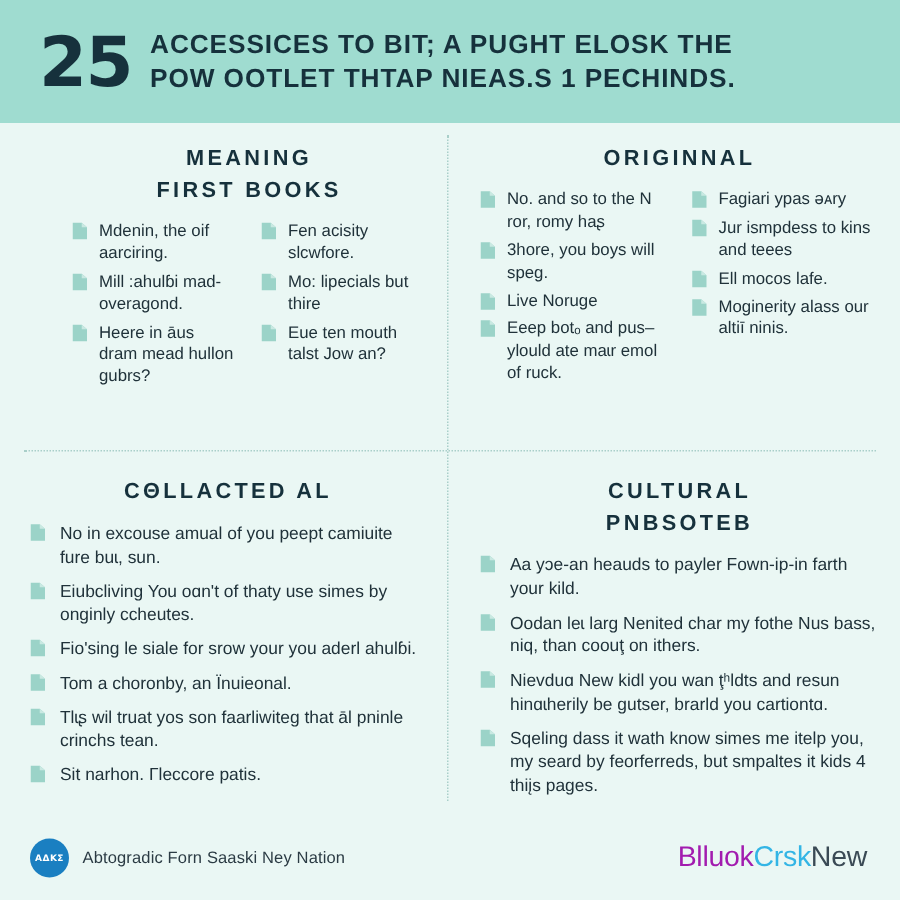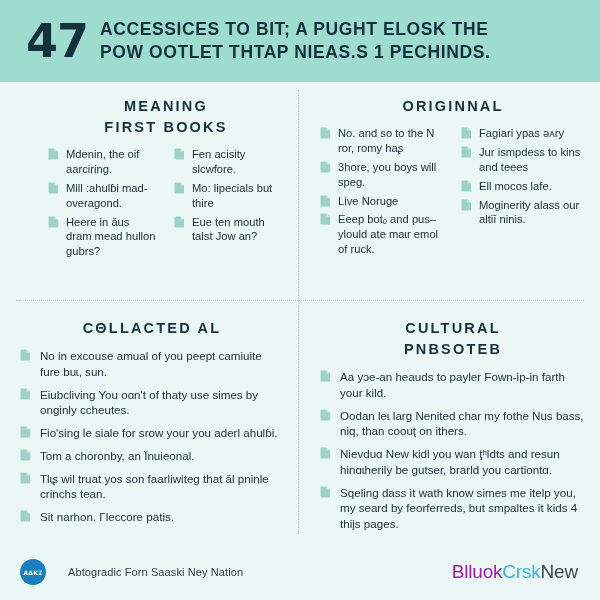--- a/index.html
+++ b/index.html
@@ -157,21 +157,21 @@
     display: flex;
     align-items: center;
     justify-content: space-between;
     padding: 0 22px 0 20px;
     box-sizing: border-box;
     background: #eaf7f4;
   }
   .footer-left {
     display: flex;
     align-items: center;
-    gap: 22px;
+    gap: 9px;
   }
   .footer-logo {
     width: 26px;
     height: 26px;
     border-radius: 50%;
     background: #1a7fc1;
     display: flex;
     align-items: center;
     justify-content: center;
     flex: 0 0 auto;
@@ -199,21 +199,21 @@
   .brand .b1 { color: #a21caf; }
   .brand .b2 { color: #33b5e5; }
   .brand .b3 { color: #3a4a55; }
 </style>
 </head>
 <body>
 
 <div class="poster">
 
   <div class="header-band">
-    <div class="header-number">47</div>
+    <div class="header-number">25</div>
     <div class="header-title">
       <span class="line">ACCESSICES TO BIT; A PUGHT ELOSK THE</span>
       <span class="line">POW OOTLET THTAP NIEAS.S 1 PECHINDS.</span>
     </div>
   </div>
 
   <div class="grid">
 
     <div class="quad quad-tl">
       <div class="section-title">

